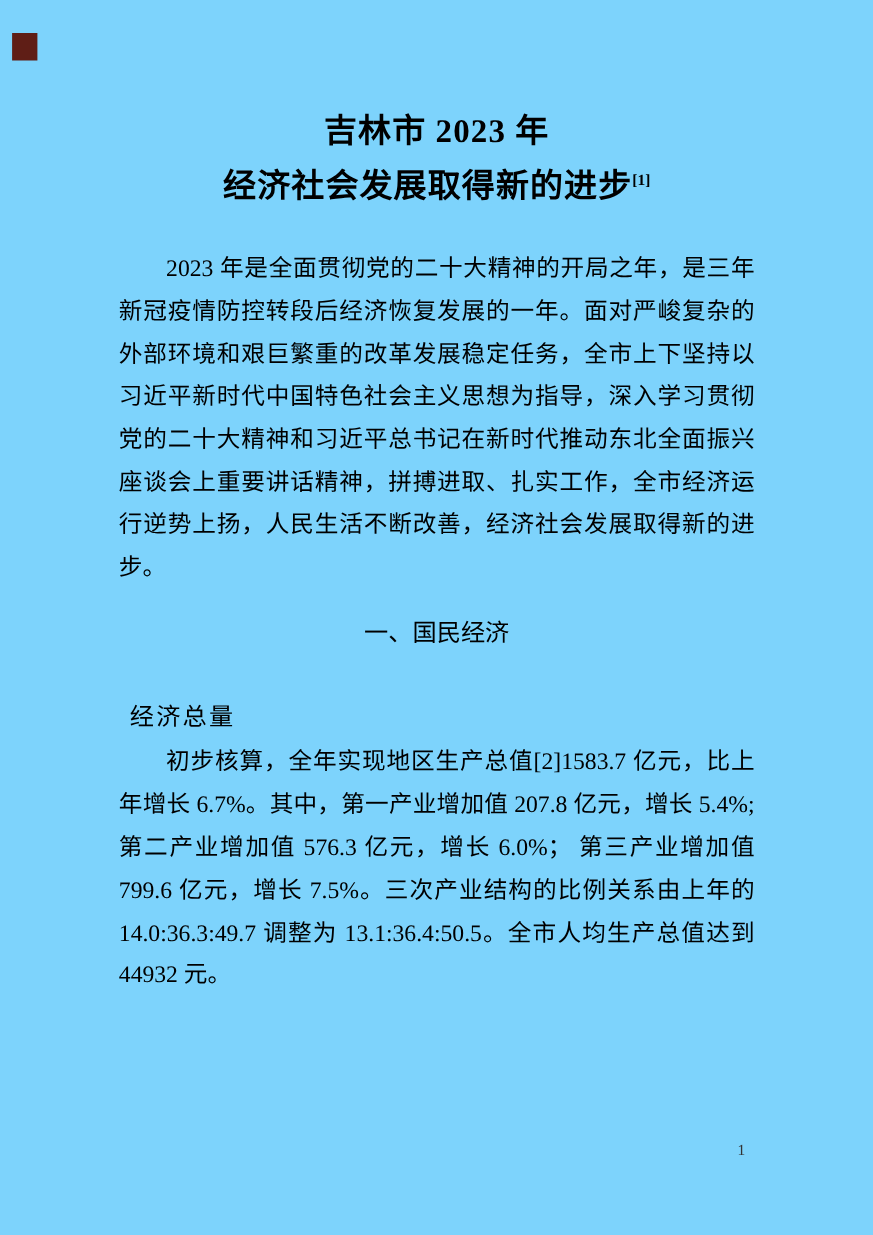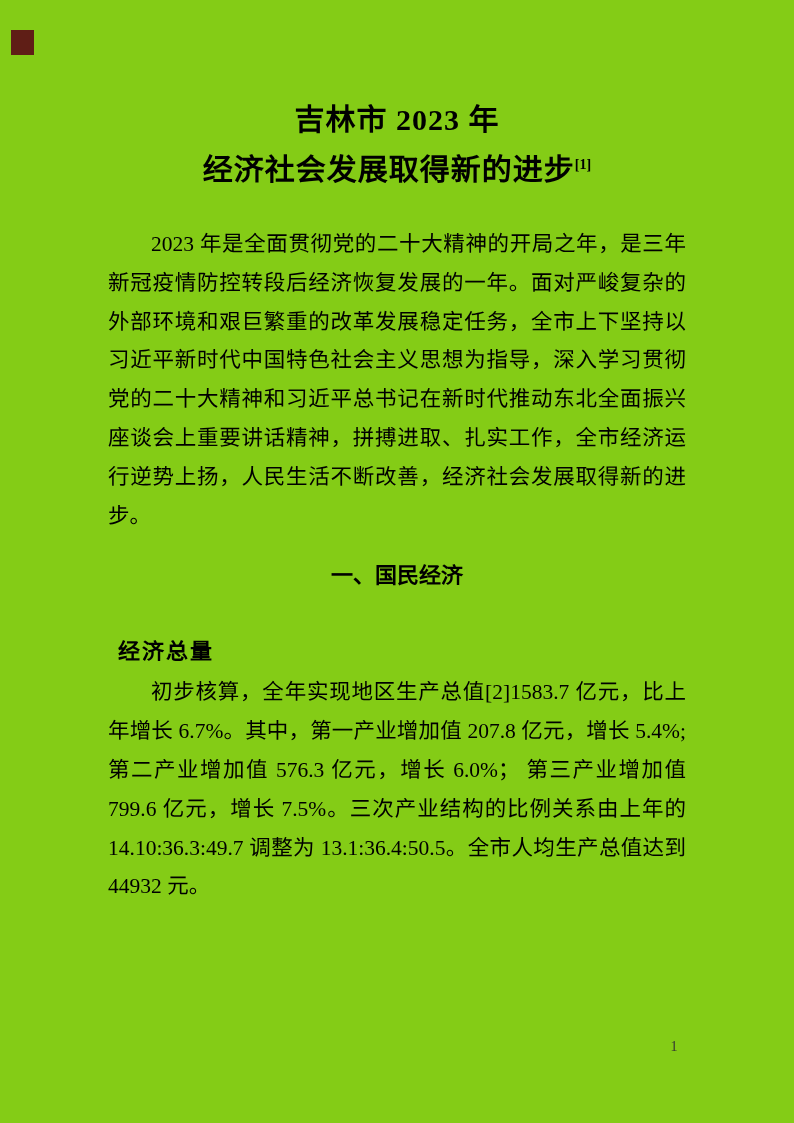--- a/index.html
+++ b/index.html
@@ -4,21 +4,21 @@
 <style>
   html, body {
     margin: 0;
     padding: 0;
     background: #ffffff;
   }
   .page {
     position: relative;
     width: 794px;
     height: 1123px;
-    background: #84cc16;
+    background: #7dd3fc;
     overflow: hidden;
     font-family: "Liberation Serif", "DejaVu Serif", serif;
     color: #000000;
   }
   .corner-mark {
     position: absolute;
     left: 11px;
     top: 30px;
     width: 23px;
     height: 25px;
@@ -53,28 +53,28 @@
     text-justify: inter-character;
     text-indent: 2em;
   }
   .intro-para {
     margin-top: 30px;
   }
   .section-heading {
     margin: 21px 0 0 0;
     text-align: center;
     font-family: "Liberation Sans", "DejaVu Sans", sans-serif;
-    font-weight: bold;
+    font-weight: normal;
     font-size: 22px;
     line-height: 39px;
   }
   .sub-heading {
     margin: 37px 0 0 0;
     padding-left: 14px;
-    font-weight: bold;
+    font-weight: normal;
     font-size: 22px;
     line-height: 39px;
     letter-spacing: 2px;
   }
   .economy-para {
     margin-top: 2px;
   }
   .page-number {
     position: absolute;
     left: 664px;
@@ -99,19 +99,19 @@
       <span>吉林市 2023 年</span><br>
       <span>经济社会发展取得新的进步</span><sup class="footnote-ref">[1]</sup>
     </h1>
 
     <p class="para intro-para">2023 年是全面贯彻党的二十大精神的开局之年，是三年新冠疫情防控转段后经济恢复发展的一年。面对严峻复杂的外部环境和艰巨繁重的改革发展稳定任务，全市上下坚持以习近平新时代中国特色社会主义思想为指导，深入学习贯彻党的二十大精神和习近平总书记在新时代推动东北全面振兴座谈会上重要讲话精神，拼搏进取、扎实工作，全市经济运行逆势上扬，人民生活不断改善，经济社会发展取得新的进步。</p>
 
     <h2 class="section-heading">一、国民经济</h2>
 
     <h3 class="sub-heading">经济总量</h3>
 
-    <p class="para economy-para">初步核算，全年实现地区生产总值[2]1583.7 亿元，比上年增长 6.7%。其中，第一产业增加值 207.8 亿元，增长 5.4%; 第二产业增加值 576.3 亿元，增长 6.0%； 第三产业增加值 799.6 亿元，增长 7.5%。三次产业结构的比例关系由上年的 14.10:36.3:49.7 调整为 13.1:36.4:50.5。全市人均生产总值达到 44932 元。</p>
+    <p class="para economy-para">初步核算，全年实现地区生产总值[2]1583.7 亿元，比上年增长 6.7%。其中，第一产业增加值 207.8 亿元，增长 5.4%; 第二产业增加值 576.3 亿元，增长 6.0%； 第三产业增加值 799.6 亿元，增长 7.5%。三次产业结构的比例关系由上年的 14.0:36.3:49.7 调整为 13.1:36.4:50.5。全市人均生产总值达到 44932 元。</p>
 
   </div>
 
   <div class="page-number">1</div>
 
 </div>
 
 </body></html>

